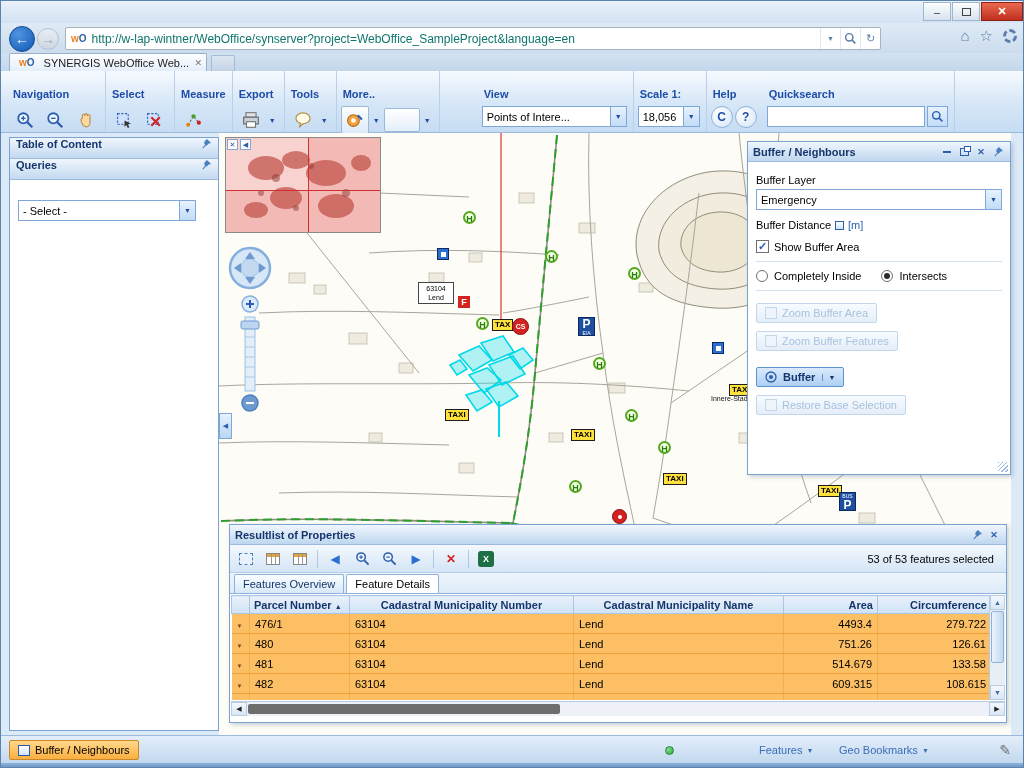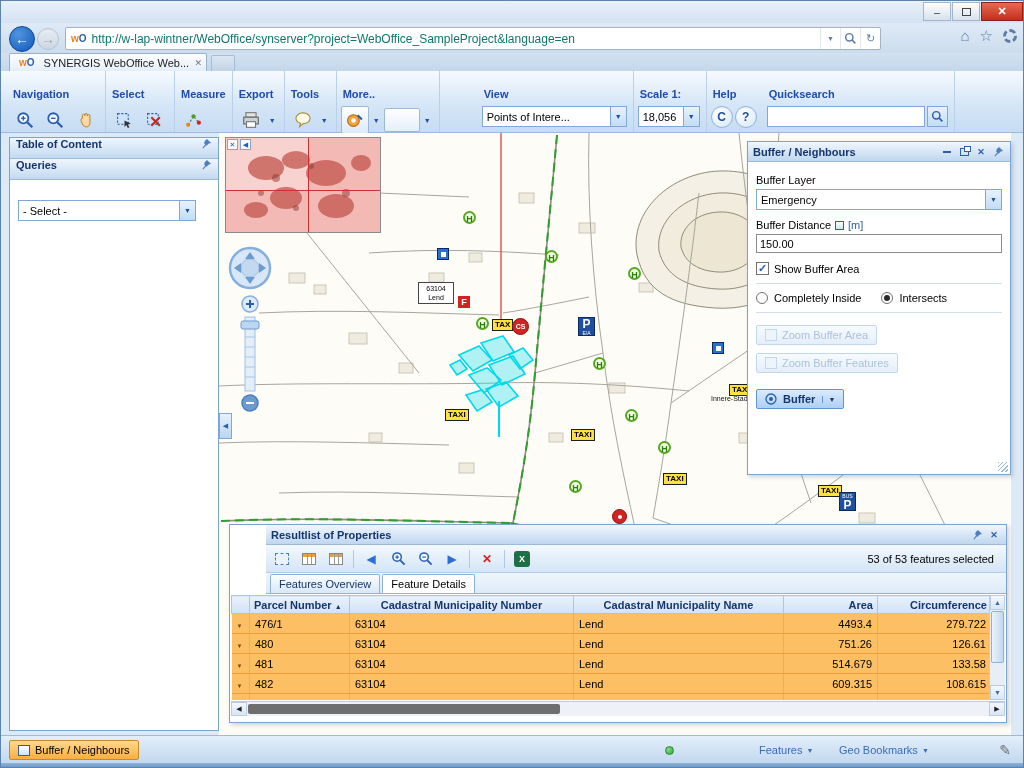--- a/index.html
+++ b/index.html
@@ -101,21 +101,21 @@
   .radio { width:12px; height:12px; border-radius:50%; border:1px solid #707070; background:#fff; position:relative; }
   .radio.checked::after { content:""; position:absolute; left:2px; top:2px; width:6px; height:6px; border-radius:50%; background:#2b2b2b; }
   .radios .lbl2 { margin-right:14px; }
   .pbtn { display:inline-flex; align-items:center; gap:5px; padding:3px 8px; border:1px solid #c3d7ec; background:linear-gradient(#f7fbff,#e4eef9); color:#a9c2dd; font-size:11px; border-radius:2px; margin:4px 0; }
   .pbtn .dico { width:12px; height:12px; border:1px solid #c3d7ec; background:#eef4fb; }
   .pbtn.primary { border-color:#5e94d2; background:linear-gradient(#dbeafc,#aed0f2); color:#17356d; font-weight:bold; }
   .pbtn.primary .caretbox { border-left:1px solid #5e94d2; padding-left:5px; margin-left:2px; font-size:7px; color:#17356d; }
   .grip { position:absolute; right:2px; bottom:2px; width:10px; height:10px; background:repeating-linear-gradient(135deg,#9cbade 0 1px,transparent 1px 3px); }
 
   
-  .resultpanel { left:228px; top:523px; width:778px; height:199px;padding-left:36px; }
+  .resultpanel { left:228px; top:523px; width:778px; height:199px; }
   .rtoolbar { height:28px; background:linear-gradient(#f3f8fd,#d4e5f6); border-bottom:1px solid #b5cce6; display:flex; align-items:center; gap:7px; padding:0 6px; }
   .tico { width:20px; height:20px; display:flex; align-items:center; justify-content:center; }
   .tsep { width:1px; height:18px; background:#b0c8e2; }
   .bluearrow { color:#2b6fd4; font-size:12px; }
   .redx { color:#d42222; font-size:12px; font-weight:bold; }
   .excel { width:16px; height:16px; background:#1d7044; border-radius:3px; color:#fff; font-size:9px; font-weight:bold; line-height:16px; text-align:center; }
   .marquee { width:14px; height:12px; border:1px dashed #4a7fc0; background:#eaf3fd; }
   .gridico { width:14px; height:12px; border:1px solid #888; background:linear-gradient(#fff,#fff); position:relative; }
   .gridico::before { content:""; position:absolute; left:0; top:0; right:0; height:3px; background:#e8a23c; }
   .gridico::after { content:""; position:absolute; left:4px; top:0; bottom:0; width:1px; background:#999; box-shadow:4px 0 0 #999; }
@@ -555,21 +555,20 @@
         </div>
       <div class="dd">
         <span class="dd-text">Emergency</span>
         <span class="dd-btn">▼</span>
       </div>
       <div class="flabel" style="margin-top:9px">
         <span>Buffer Distance</span>
         <span class="calcico"></span>
         <span class="unit">[m]</span>
       </div>
-      <input class="tinput" value="150.00" style="">
       <div class="cbrow">
         <span class="cb"><span>✓</span></span>
         <span>Show Buffer Area</span>
       </div>
       <div class="hr"></div>
       <div class="radios">
         <span class="radio"></span>
         <span class="lbl2">Completely Inside</span>
         <span class="radio checked"></span>
         <span>Intersects</span>
@@ -584,20 +583,24 @@
             <span>Zoom Buffer Features</span>
           </button></div>
       <div style="margin-top:8px"><button class="pbtn primary">
         <svg width="13" height="12" viewBox="0 0 13 12">
               <circle cx="6" cy="6" r="5" fill="none" stroke="#2b5fae" stroke-width="1.3"></circle>
               <circle cx="6" cy="6" r="2" fill="#2b5fae"></circle>
             </svg>
         <span>Buffer</span>
         <span class="caretbox">▼</span>
       </button></div>
+      <div><button class="pbtn">
+            <span class="dico"></span>
+            <span>Restore Base Selection</span>
+          </button></div>
       <div class="grip"></div>
     </div>
   </div>
 
   <div class="floatpanel resultpanel">
     <div class="fphead">
       <span>Resultlist of Properties</span>
       <span class="sp"></span>
       <span class="hico">
           <svg width="11" height="11" viewBox="0 0 12 12">

